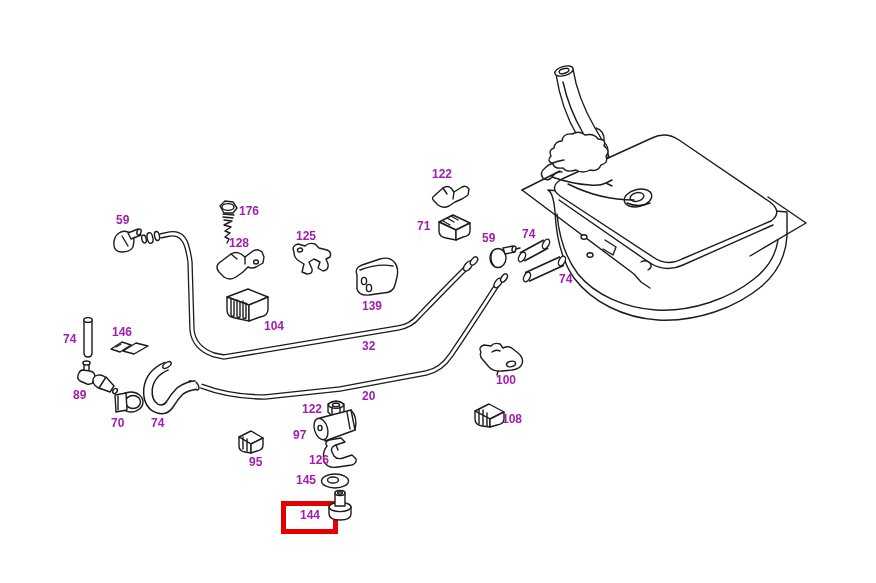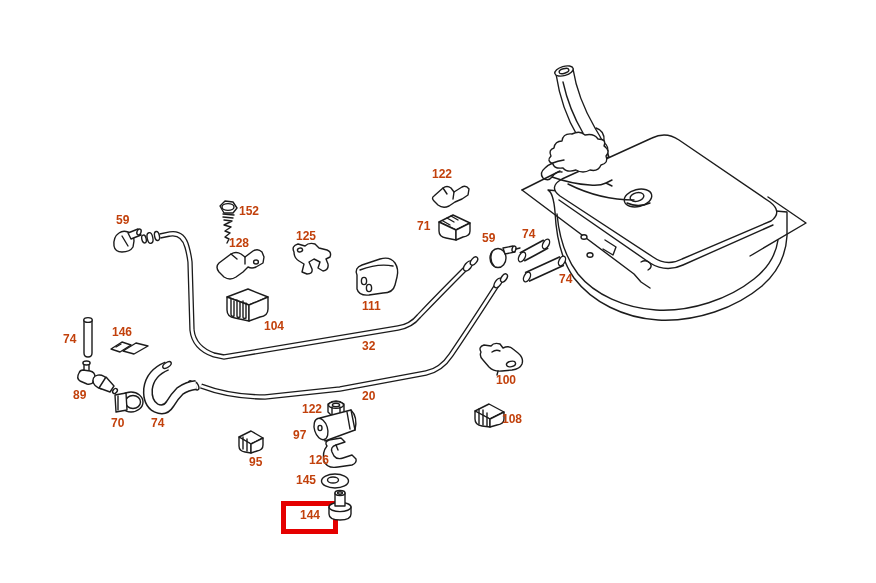--- a/index.html
+++ b/index.html
@@ -1,19 +1,19 @@
 <!DOCTYPE html>
 <html><head>
 <meta charset="utf-8">
 <style>
   html,body{margin:0;padding:0;background:#ffffff;}
   #stage{position:relative;width:876px;height:583px;background:#ffffff;overflow:hidden;
          font-family:"Liberation Sans",sans-serif;}
   #artwork{position:absolute;left:0;top:0;z-index:2;}
-  .lbl{position:absolute;z-index:3;font:bold 12px "Liberation Sans",sans-serif;color:#c2410c;}
+  .lbl{position:absolute;z-index:3;font:bold 12px "Liberation Sans",sans-serif;color:#a21caf;}
   #hl-box{position:absolute;left:281px;top:501px;width:57px;height:33px;
           border:5px solid #e50000;box-sizing:border-box;background:#ffffff;z-index:1;}
   
   .ln{fill:none;stroke:#1c1c1c;stroke-width:1.4;stroke-linecap:round;stroke-linejoin:round;}
   .fw{fill:#ffffff;stroke:#1c1c1c;stroke-width:1.4;stroke-linejoin:round;}
   .tube-o{fill:none;stroke:#1c1c1c;stroke-width:5.4;}
   .tube-i{fill:none;stroke:#ffffff;stroke-width:2.8;}
   .hose-o{fill:none;stroke:#1c1c1c;stroke-width:10;}
   .hose-i{fill:none;stroke:#ffffff;stroke-width:7;}
   .t2o{fill:none;stroke:#1c1c1c;stroke-width:11;}
@@ -266,25 +266,25 @@
       <path class="fw" d="M329,507 L329,514 Q329,520 340,520 Q351,520 351,514 L351,507 Z"></path>
       <ellipse class="fw" cx="340" cy="507" rx="11" ry="4.6"></ellipse>
       <path class="fw" d="M335,493 L335,506 L345,506 L345,493 Z"></path>
       <ellipse class="fw" cx="340" cy="493" rx="5" ry="2.5"></ellipse>
       <ellipse class="ln" cx="340" cy="493" rx="2.4" ry="1.2"></ellipse>
     </g>
 
   </svg>
 
   <div class="lbl" style="left:116px;top:213px">59</div>
-  <div class="lbl" style="left:239px;top:204px">152</div>
+  <div class="lbl" style="left:239px;top:204px">176</div>
   <div class="lbl" style="left:229px;top:236px">128</div>
   <div class="lbl" style="left:296px;top:229px">125</div>
   <div class="lbl" style="left:264px;top:319px">104</div>
-  <div class="lbl" style="left:362px;top:299px">111</div>
+  <div class="lbl" style="left:362px;top:299px">139</div>
   <div class="lbl" style="left:417px;top:219px">71</div>
   <div class="lbl" style="left:432px;top:167px">122</div>
   <div class="lbl" style="left:482px;top:231px">59</div>
   <div class="lbl" style="left:522px;top:227px">74</div>
   <div class="lbl" style="left:559px;top:272px">74</div>
   <div class="lbl" style="left:362px;top:339px">32</div>
   <div class="lbl" style="left:362px;top:389px">20</div>
   <div class="lbl" style="left:63px;top:332px">74</div>
   <div class="lbl" style="left:112px;top:325px">146</div>
   <div class="lbl" style="left:73px;top:388px">89</div>

